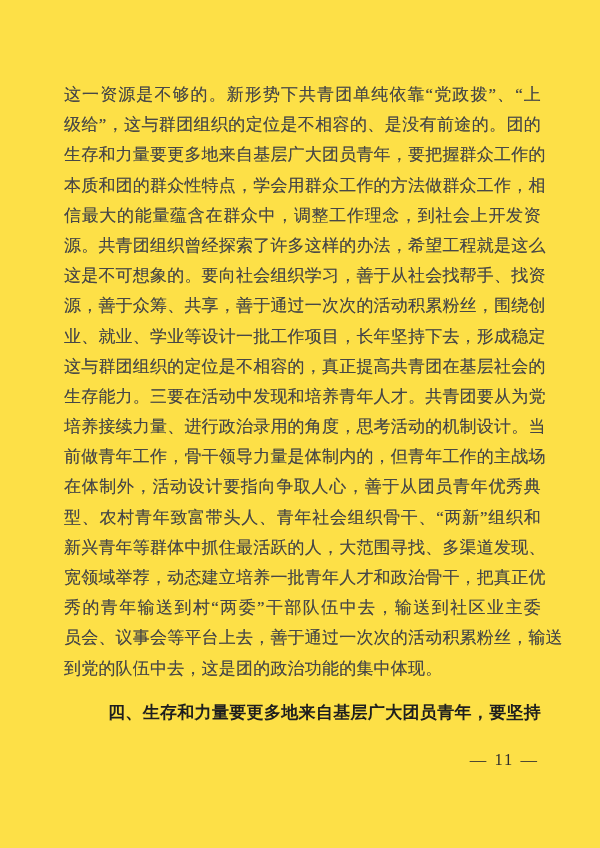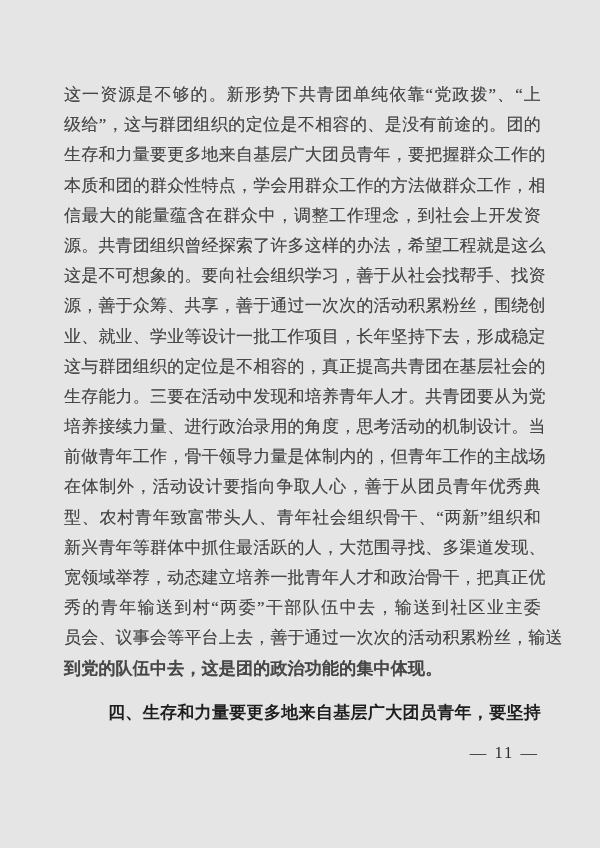--- a/index.html
+++ b/index.html
@@ -4,21 +4,21 @@
 <style>
   html, body {
     margin: 0;
     padding: 0;
     background: #ffffff;
   }
   .page {
     position: relative;
     width: 600px;
     height: 848px;
-    background: #e5e5e5;
+    background: #fde047;
     overflow: hidden;
     font-family: "Liberation Serif", "DejaVu Serif", serif;
     color: #474747;
   }
   .content {
     position: absolute;
     left: 64px;
     right: 59px;
     top: 80px;
   }
@@ -29,36 +29,35 @@
     white-space: nowrap;
     text-align: justify;
     text-align-last: justify;
     letter-spacing: 0.2px;
     
     text-shadow: 0 0 0.4px rgba(70,70,70,0.55);
   }
   .body-line.last {
     text-align: right;
     text-align-last: left;
-    font-weight: bold;
   }
   .section-heading {
     margin-top: 14px;
     padding-left: 44px;
     font-family: "Liberation Sans", "DejaVu Sans", sans-serif;
     font-weight: bold;
     font-size: 17px;
     line-height: 30px;
     color: #1e1e1e;
     text-align: justify;
     text-align-last: justify;
     letter-spacing: 0.2px;
   }
   .page-number {
-    margin-top: 14px;
+    margin-top: 21px;
     font-size: 16.5px;
     line-height: 22px;
     text-align: right;
     color: #2e2e2e;
     letter-spacing: 2px;
     padding-right: 2px;
   }
 </style>
 </head>
 <body>

